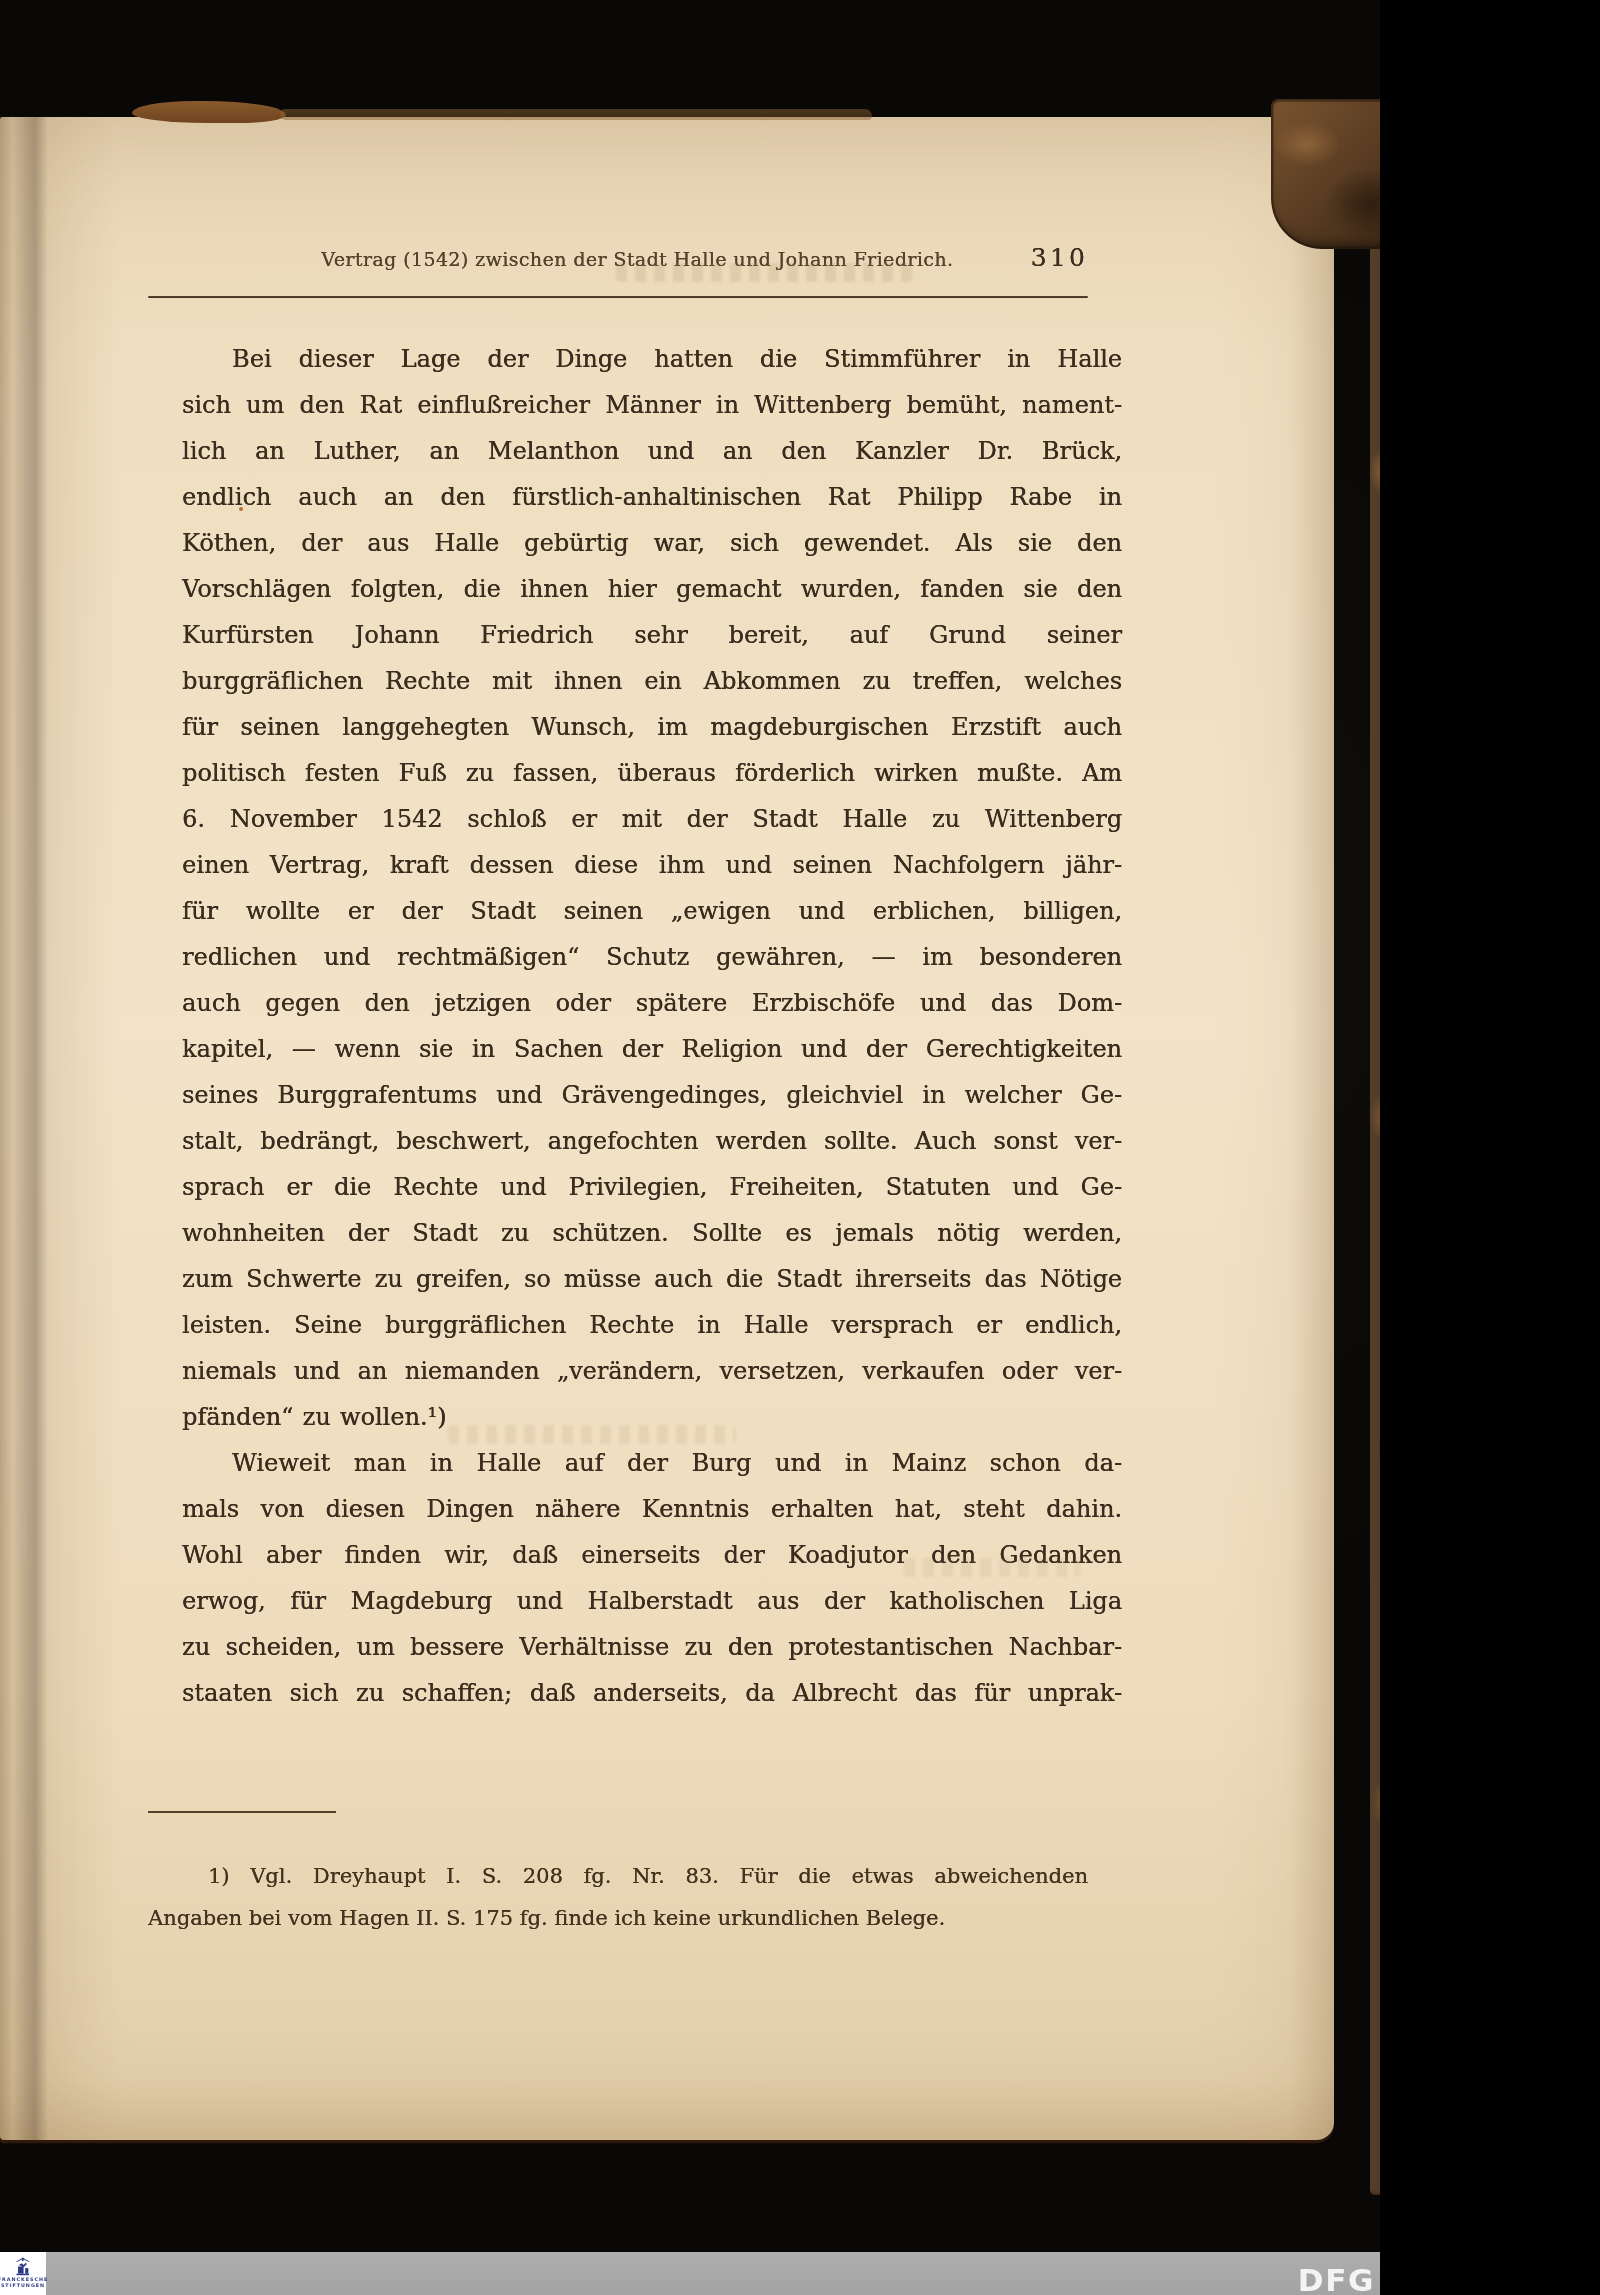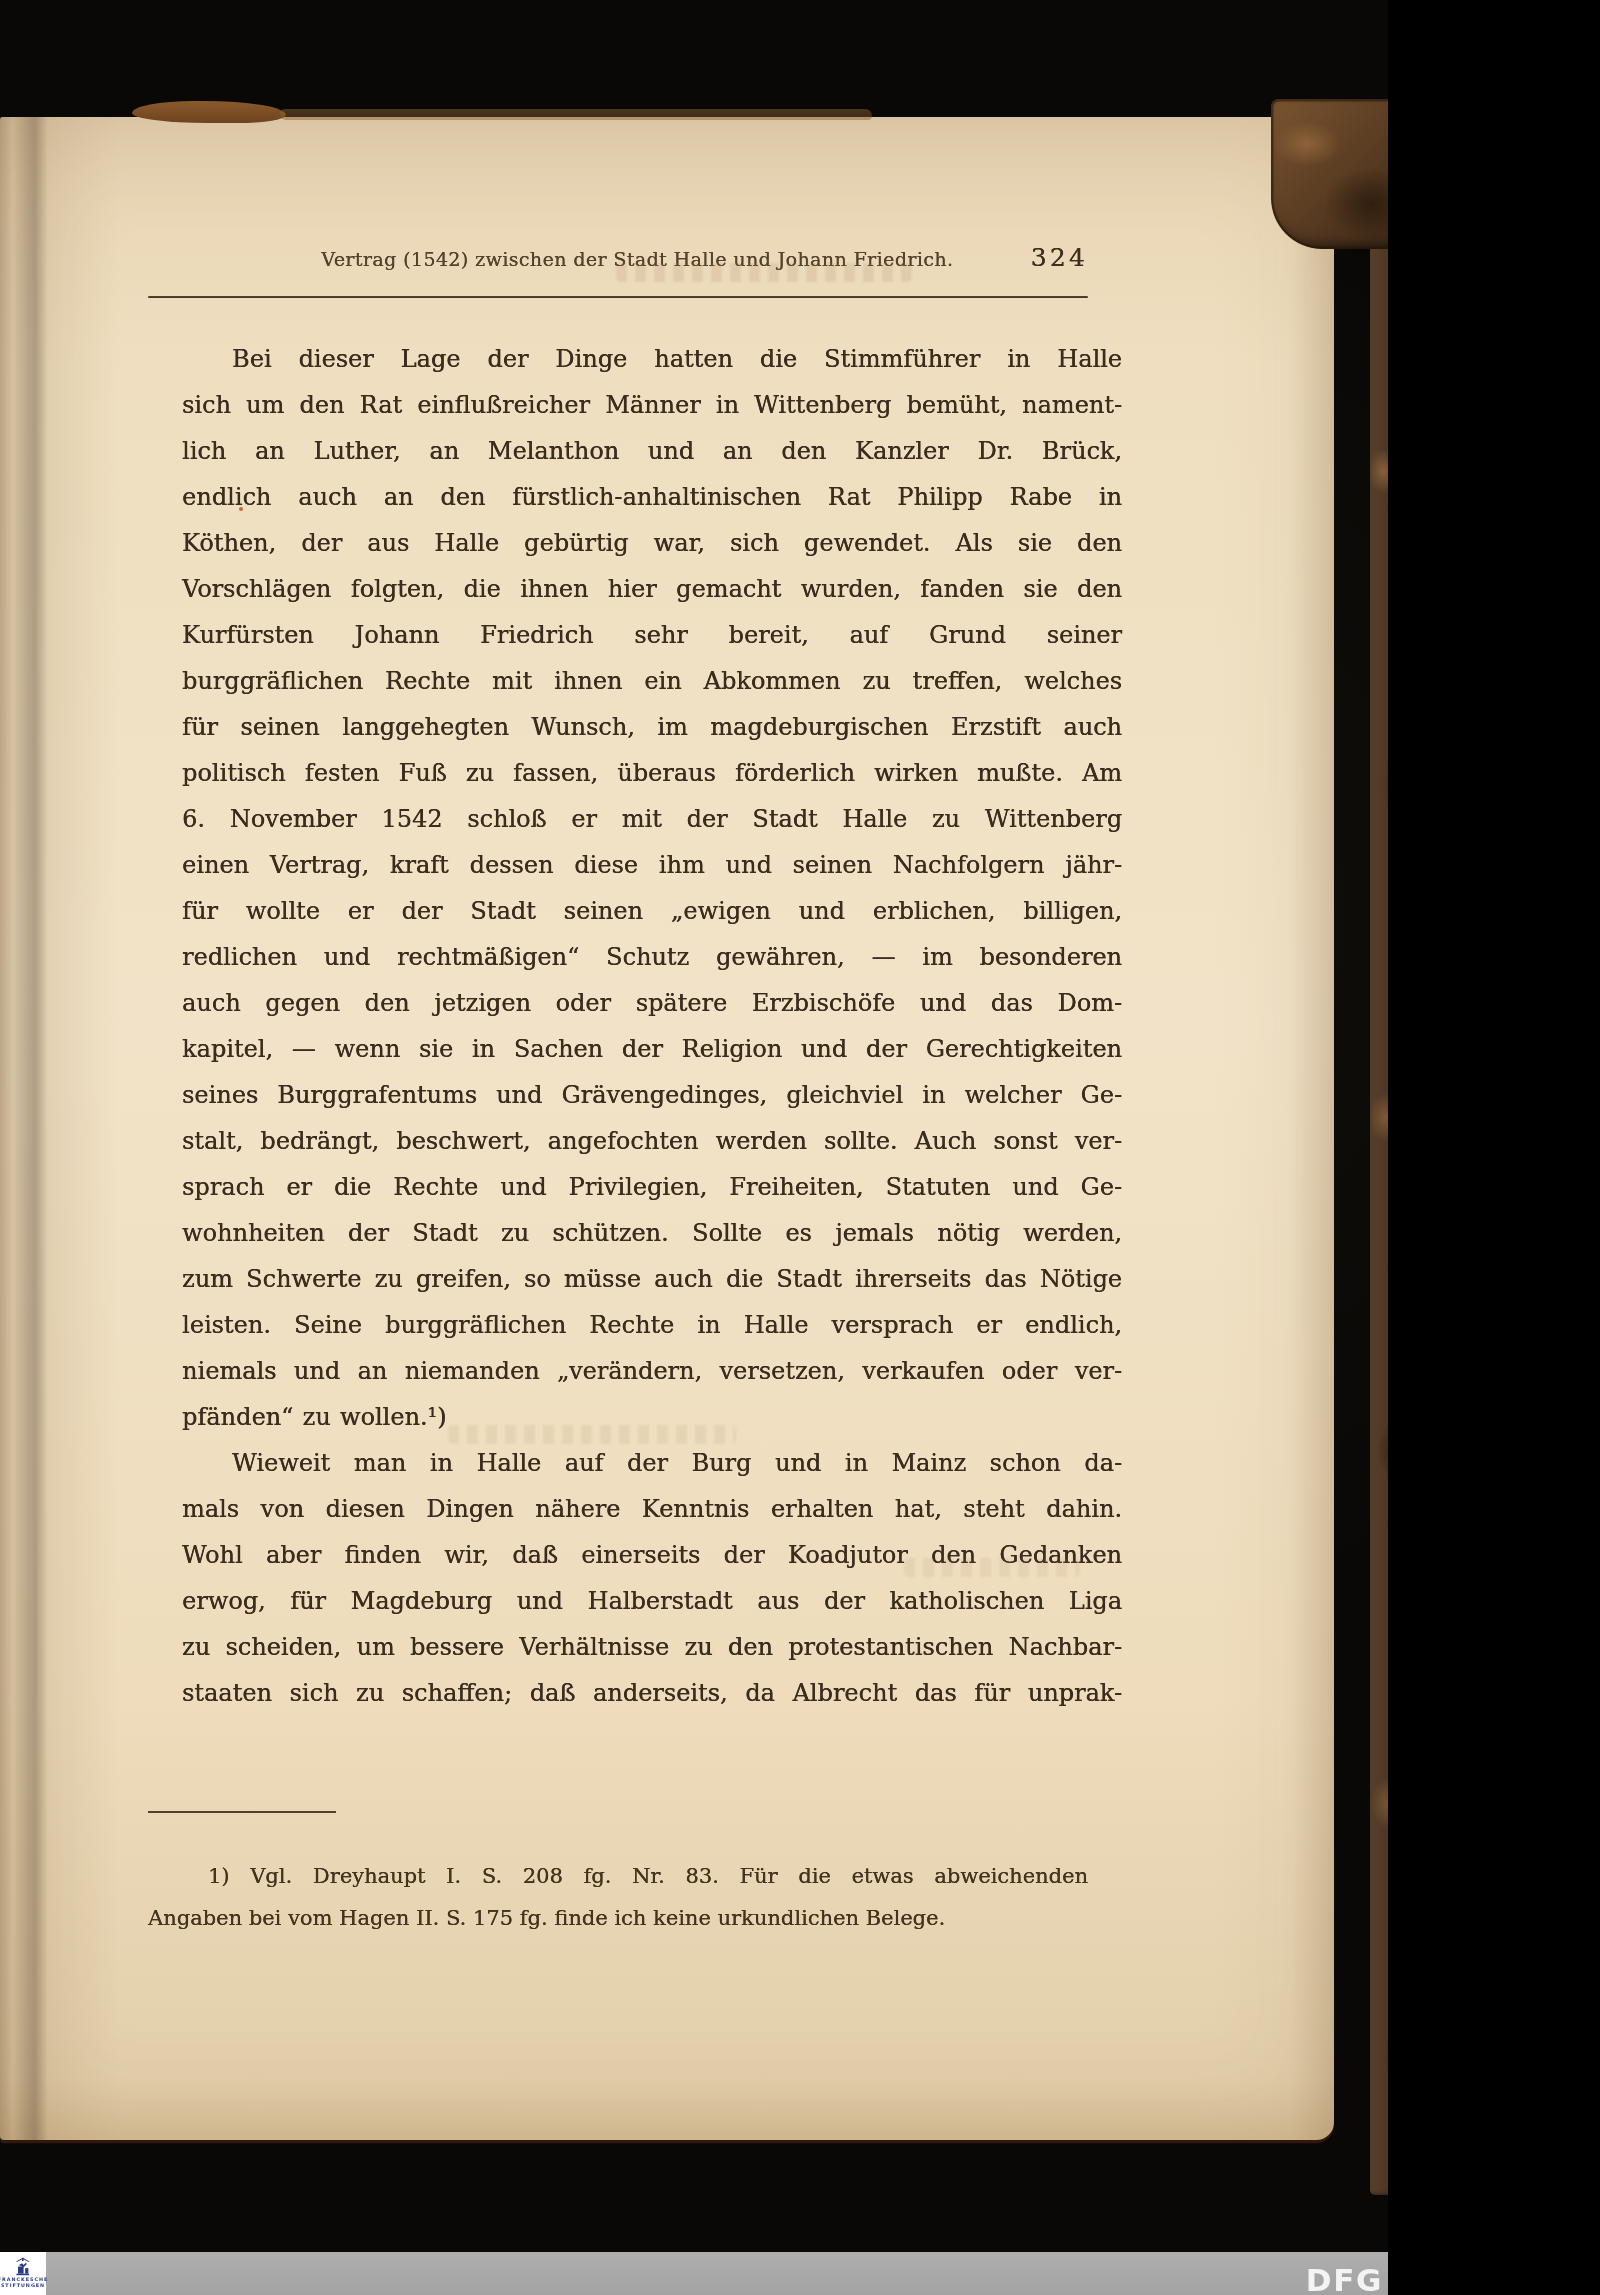--- a/index.html
+++ b/index.html
@@ -1,21 +1,20 @@
 <!DOCTYPE html>
 <html style="font-size:12.8px"><head>
 <meta charset="utf-8">
 <style>
   html,body{margin:0;padding:0;background:#000;}
   .photo{
     position:relative;width:1380px;height:2295px;overflow:hidden;
     background:
       radial-gradient(ellipse 1121px 800px at 55% 40%, #17150f 0%, #0d0c09 55%, #090806 100%);
     font-family:"DejaVu Serif", serif;
-    padding-left:8px;
   }
   
   .page{
     position:absolute;left:0;top:117px;width:1334px;height:2023px;z-index:2;
     border-radius:2.4px 4.8px 17.6px 4px;
     background:
       linear-gradient(90deg, rgba(125,95,60,.38) 0px, rgba(165,135,95,.22) 12.8px,
         rgba(70,48,28,.30) 29px, rgba(60,40,22,.34) 35px, rgba(170,140,100,.14) 48px,
         rgba(0,0,0,0) 120px),
       linear-gradient(270deg, rgba(150,118,78,.22) 0px, rgba(0,0,0,0) 44px),
@@ -101,21 +100,21 @@
     font-family:"DejaVu Sans",sans-serif;font-weight:bold;font-size:31px;letter-spacing:1.6px;text-align:center;}
 </style>
 </head>
 <body>
 
 <div class="photo">
 
   <div class="page">
     <div class="runhead">
       <div class="runhead-title">Vertrag (1542) zwischen der Stadt Halle und Johann Friedrich.</div>
-      <div class="runhead-num">324</div>
+      <div class="runhead-num">310</div>
     </div>
     <div class="head-rule"></div>
 
     <div class="body-text">
         <div class="tline indent">Bei dieser Lage der Dinge hatten die Stimmführer in Halle</div>
         <div class="tline">sich um den Rat einflußreicher Männer in Wittenberg bemüht, nament-</div>
         <div class="tline">lich an Luther, an Melanthon und an den Kanzler Dr. Brück,</div>
         <div class="tline">endlich auch an den fürstlich-anhaltinischen Rat Philipp Rabe in</div>
         <div class="tline">Köthen, der aus Halle gebürtig war, sich gewendet.  Als sie den</div>
         <div class="tline">Vorschlägen folgten, die ihnen hier gemacht wurden, fanden sie den</div>

